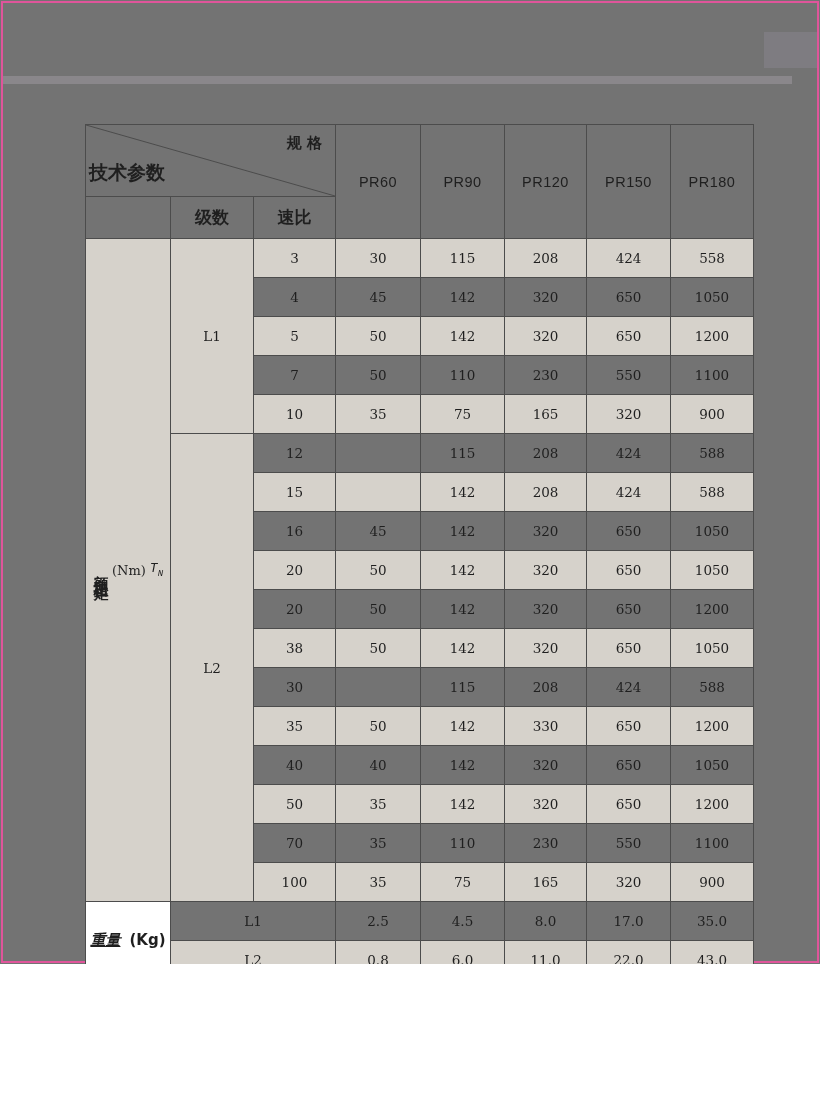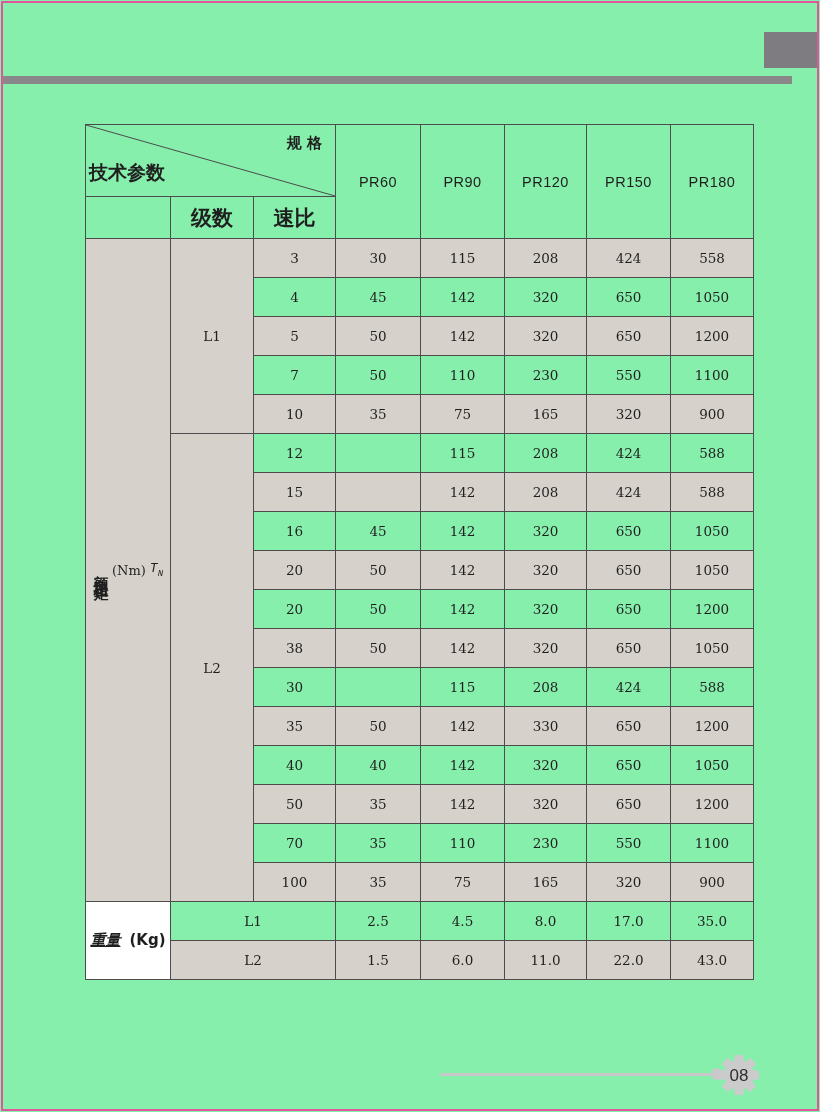--- a/index.html
+++ b/index.html
@@ -1,20 +1,20 @@
 <!DOCTYPE html>
 <html style="--accent-pink: #e0559b; --bar-gray: #8a878b; --square-gray: #7e7c81; --cell-shade: #d6d2cb; --line-dark: #4c4c4c; --footer-gray: #c9c9c9; --text-dark: #1f1f1f;"><head>
 <meta charset="utf-8">
 <style>
   html, body { margin: 0; padding: 0; background: #ffffff; }
   .page {
     position: relative;
     width: 820px;
-    height: 1112px;
-    background: #86efac;
+    height: 964px;
+    background: #737373;
     overflow: hidden;
     font-family: "Liberation Sans", sans-serif;
     color: var(--text-dark, #1f1f1f);
   }
   .frame {
     position: absolute;
     inset: 1px;
     border: 2px solid var(--accent-pink, #e0559b);
     pointer-events: none;
   }
@@ -67,21 +67,21 @@
     position: absolute; top: 9px; right: 13px;
     font-size: 15px; font-weight: bold;
     font-family: "DejaVu Sans", sans-serif;
   }
   .corner-bl {
     position: absolute; bottom: 10px; left: 3px;
     font-size: 19px; font-weight: bold;
     font-family: "DejaVu Sans", sans-serif;
   }
   th.subhead {
-    font-size: 21px; font-weight: bold;
+    font-size: 17px; font-weight: bold;
     font-family: "DejaVu Sans", sans-serif;
   }
 
   td.ratio-cell, td.value-cell, td.stage-cell, td.stage-span-cell {
     font-family: "DejaVu Serif", serif;
     font-size: 13.5px;
   }
   tr.shaded td { background: var(--cell-shade, #d6d2cb); }
   td.stage-cell { background: var(--cell-shade, #d6d2cb); }
   td.torque-cell { background: #ffffff; }
@@ -331,21 +331,21 @@
           <td class="weight-label-cell" rowspan="2"><span class="weight-name">重量</span><span class="weight-unit">(Kg)</span></td>
           <td class="stage-span-cell" colspan="2">L1</td>
           <td class="value-cell">2.5</td>
           <td class="value-cell">4.5</td>
           <td class="value-cell">8.0</td>
           <td class="value-cell">17.0</td>
           <td class="value-cell">35.0</td>
         </tr>
         <tr class="shaded">
           <td class="stage-span-cell" colspan="2">L2</td>
-          <td class="value-cell">1.5</td>
+          <td class="value-cell">0.8</td>
           <td class="value-cell">6.0</td>
           <td class="value-cell">11.0</td>
           <td class="value-cell">22.0</td>
           <td class="value-cell">43.0</td>
         </tr>
       </tbody>
   </table>
 
   <div class="footer-line"></div>
   <div class="footer-dot"></div>

